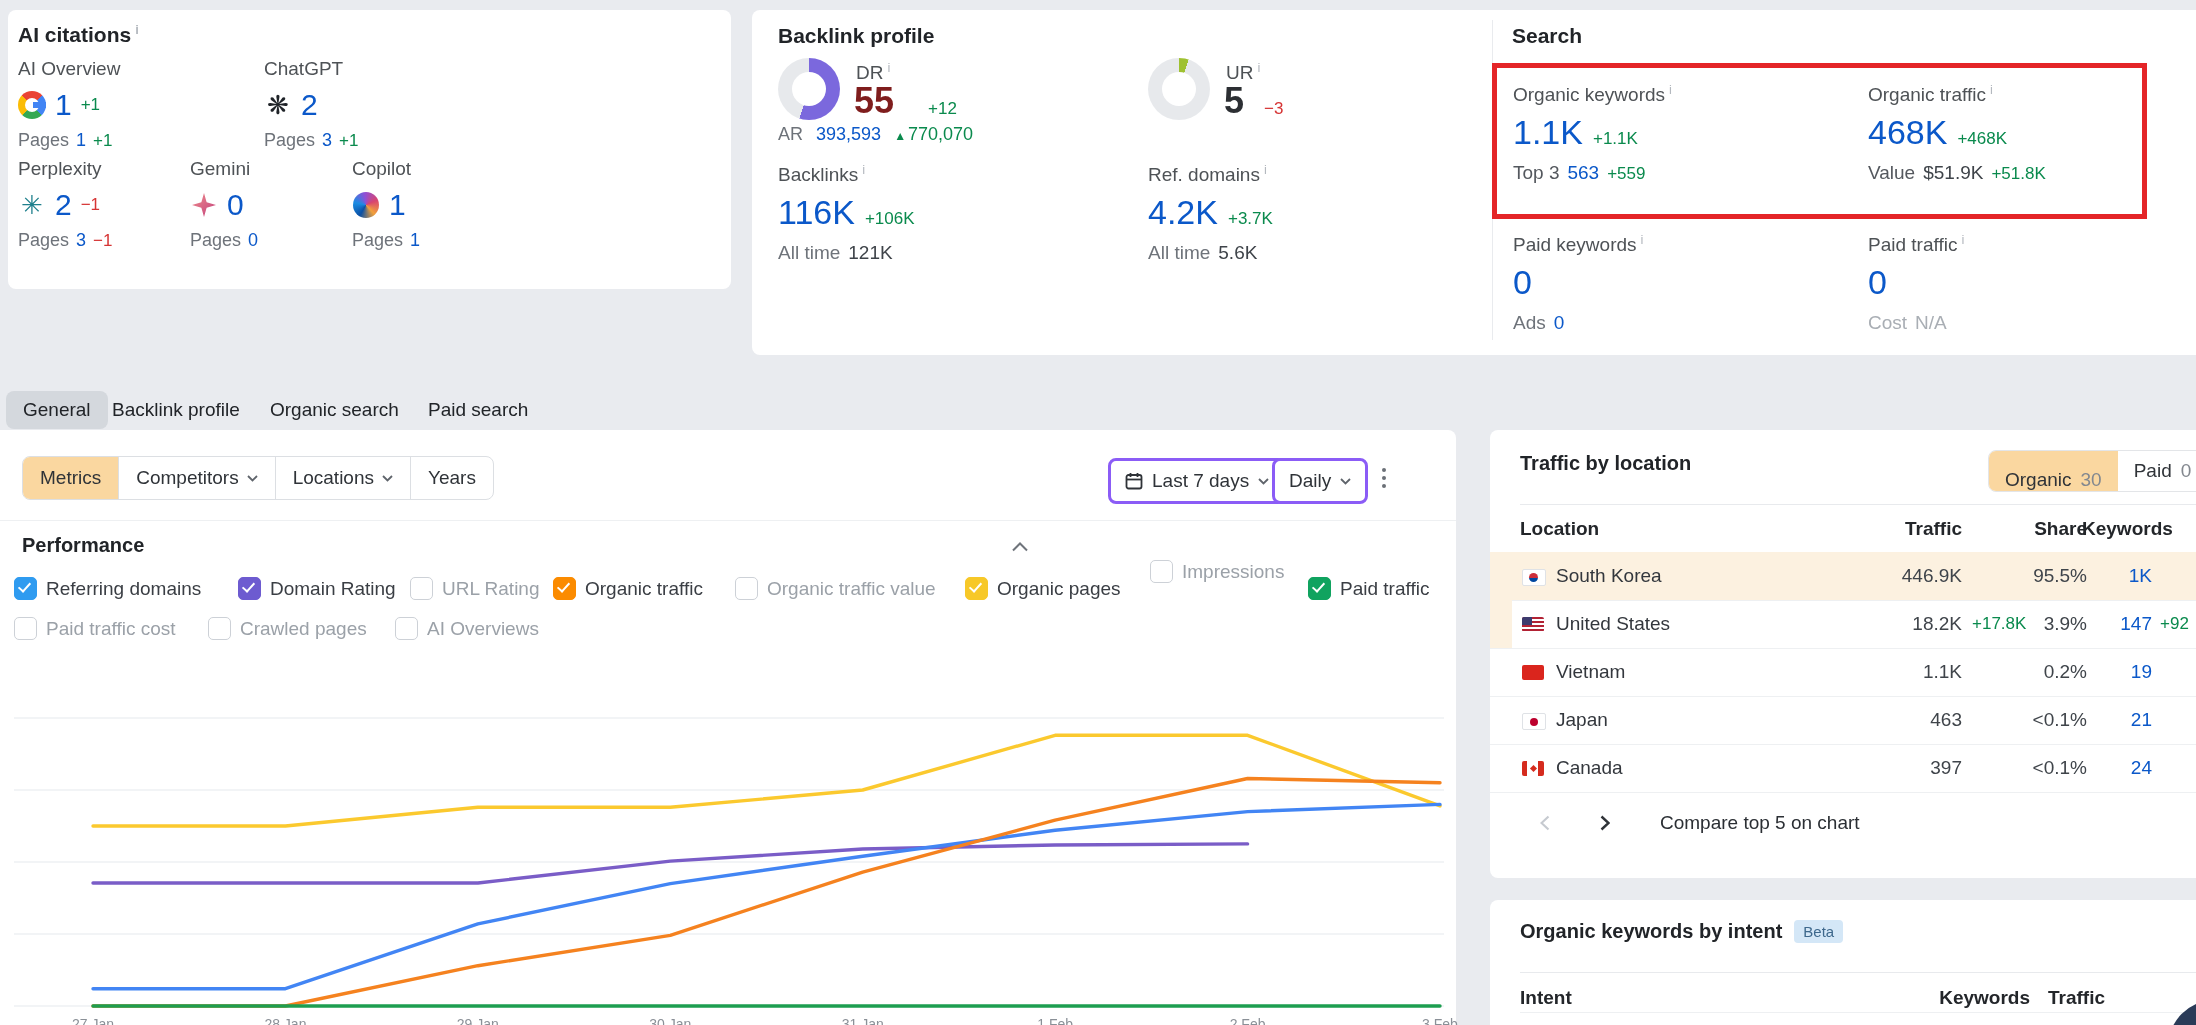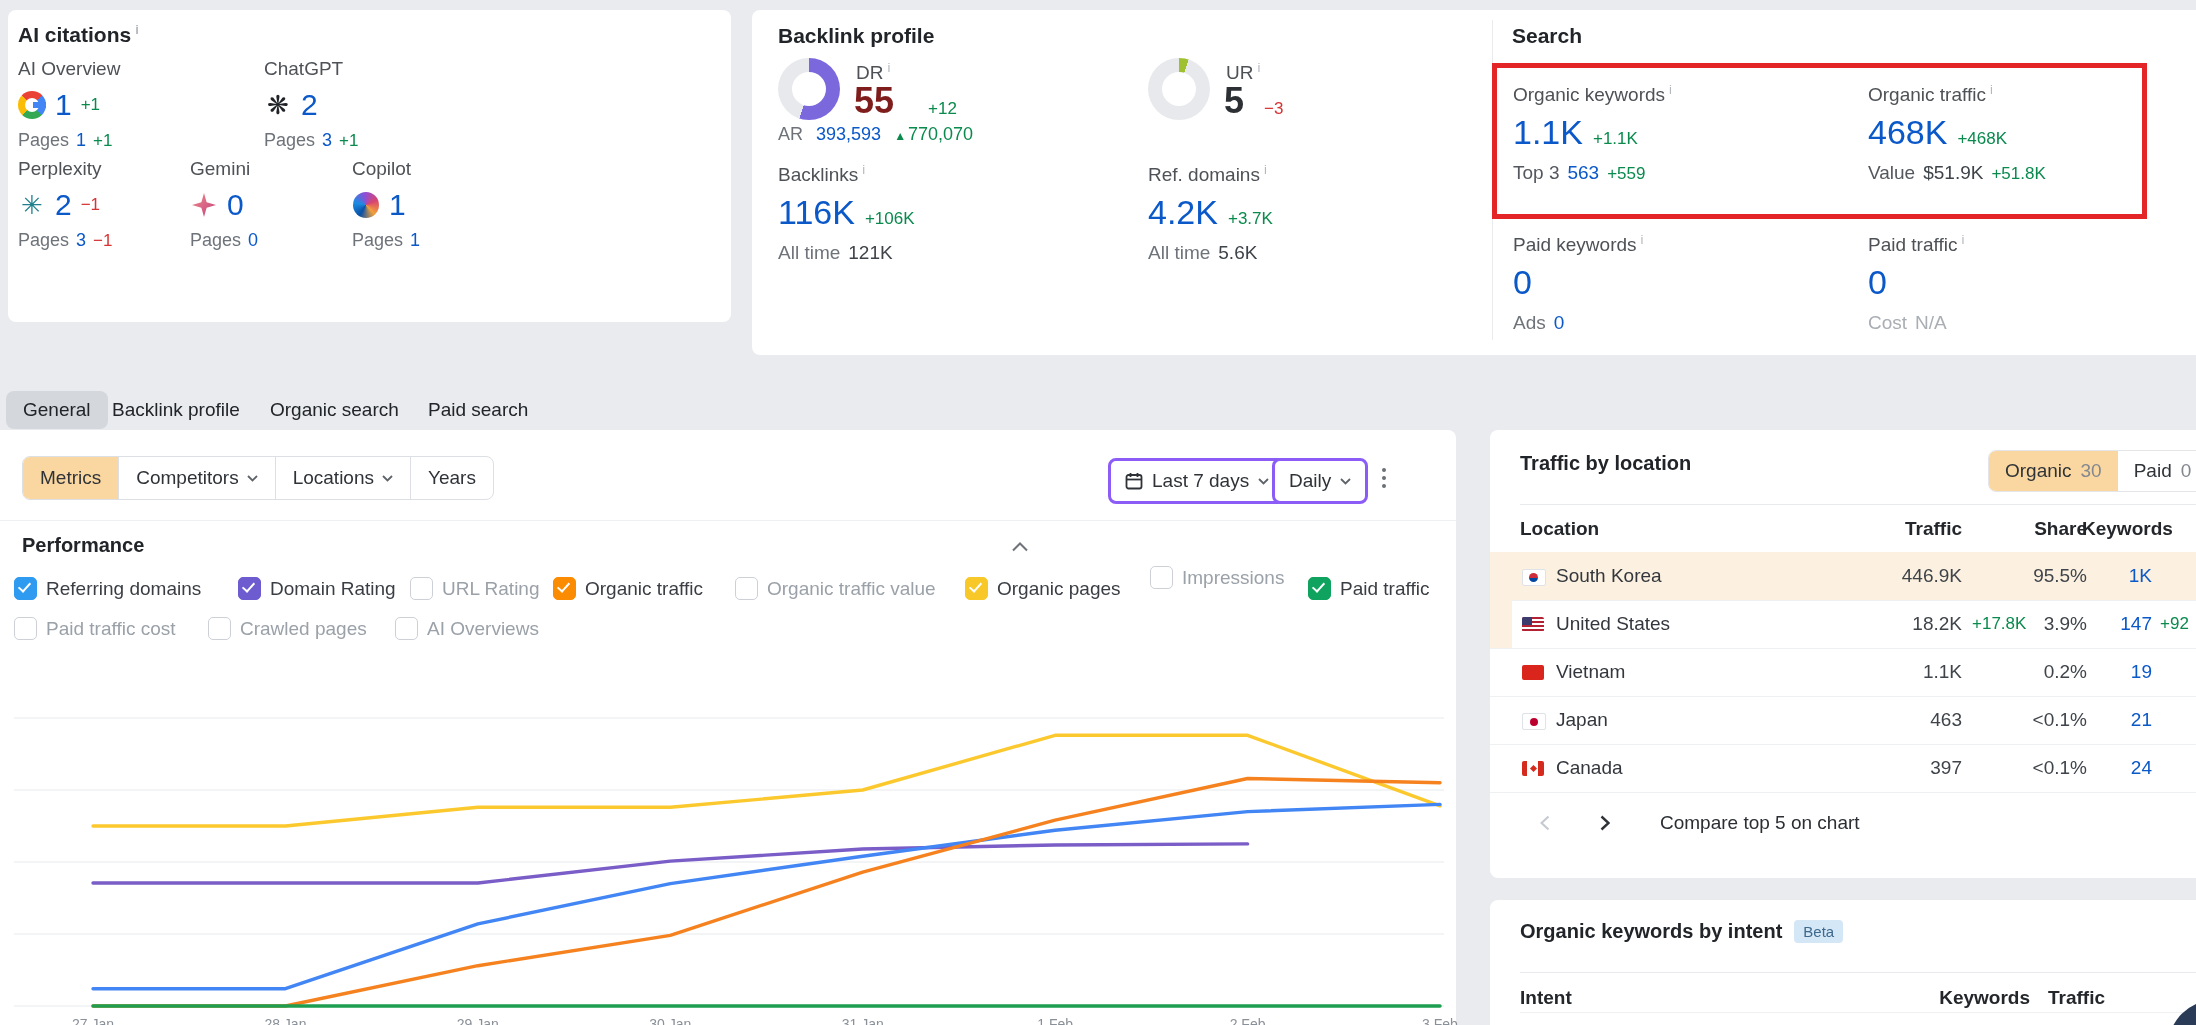--- a/index.html
+++ b/index.html
@@ -76,32 +76,32 @@
   .flag-us::before{content:"";position:absolute;left:0;top:0;width:10px;height:8px;background:#3c3b6e;}
   .flag-vn{background:#da251d;color:#ffef00;font-size:10px;line-height:15px;text-align:center;}
   .flag-vn::before{content:"★";}
   .flag-jp{background:#fff;border:1px solid #dfe2e6;}
   .flag-jp::before{content:"";position:absolute;left:7px;top:4px;width:8px;height:8px;border-radius:50%;background:#bc002d;}
   .flag-ca{background:linear-gradient(90deg,#d52b1e 0 25%,#fff 25% 75%,#d52b1e 75%);}
   .flag-ca::before{content:"";position:absolute;left:9px;top:5px;width:5px;height:5px;background:#d52b1e;transform:rotate(45deg);}
   .pager{position:absolute;width:30px;height:30px;display:flex;align-items:center;justify-content:center;cursor:pointer;}
   .toggle{position:absolute;display:flex;border:1px solid #e3e5e8;border-radius:8px;overflow:hidden;height:40px;background:#fff;}
   .toggle>div{display:flex;align-items:center;gap:9px;padding:0 16px;font-size:19px;color:#2f3338;cursor:pointer;}
-  .toggle .on{background:#fad7a0;}
+  .toggle .on{background:#fad7a0;align-items:flex-end;}
   .toggle .cnt{color:#83888f;}
   .badge{background:#d4e7f7;color:#3e688c;font-size:15px;padding:3px 9px;border-radius:4px;}
   .thead{font-weight:bold;color:#23262a;}
   .chat-bubble{position:absolute;width:94px;height:94px;border-radius:50%;background:#2a3b58;}
 </style>
 </head>
 <body>
 
 <div class="canvas">
 
-  <section class="card" style="left:8px;top:10px;width:723px;height:312px;">
+  <section class="card" style="left:8px;top:10px;width:723px;height:279px;">
     <div class="card-title" style="left:10px;top:12px;"><span>AI citations</span><span class="info"></span></div>
 
     <div class="ai-item" style="left:10px;top:48px;">
       <div class="ai-label">AI Overview</div>
       <div class="ai-value-row">
           <span class="ai-icon g-icon"></span>
           <span class="ai-value">1</span>
           <span class="delta pos">+1</span>
         </div>
       <div class="ai-pages">
@@ -344,21 +344,21 @@
         <span class="m-lbl">Organic traffic</span>
       </label>
     <label class="metric off" style="left:735px;top:147px;">
         <span class="cb"></span>
         <span class="m-lbl">Organic traffic value</span>
       </label>
     <label class="metric" style="left:965px;top:147px;">
         <span class="cb on" style="background: rgb(247, 200, 40); border-color: rgb(247, 200, 40);"></span>
         <span class="m-lbl">Organic pages</span>
       </label>
-    <label class="metric off" style="left:1150px;top:136px;justify-content:center;">
+    <label class="metric off" style="left:1150px;top:130px;justify-content:center;">
         <span class="cb"></span>
         <span class="m-lbl">Impressions</span>
       </label>
     <label class="metric" style="left:1308px;top:147px;">
         <span class="cb on" style="background: rgb(16, 163, 95); border-color: rgb(16, 163, 95);"></span>
         <span class="m-lbl">Paid traffic</span>
       </label>
 
     <label class="metric off" style="left:14px;top:187px;">
         <span class="cb"></span>

